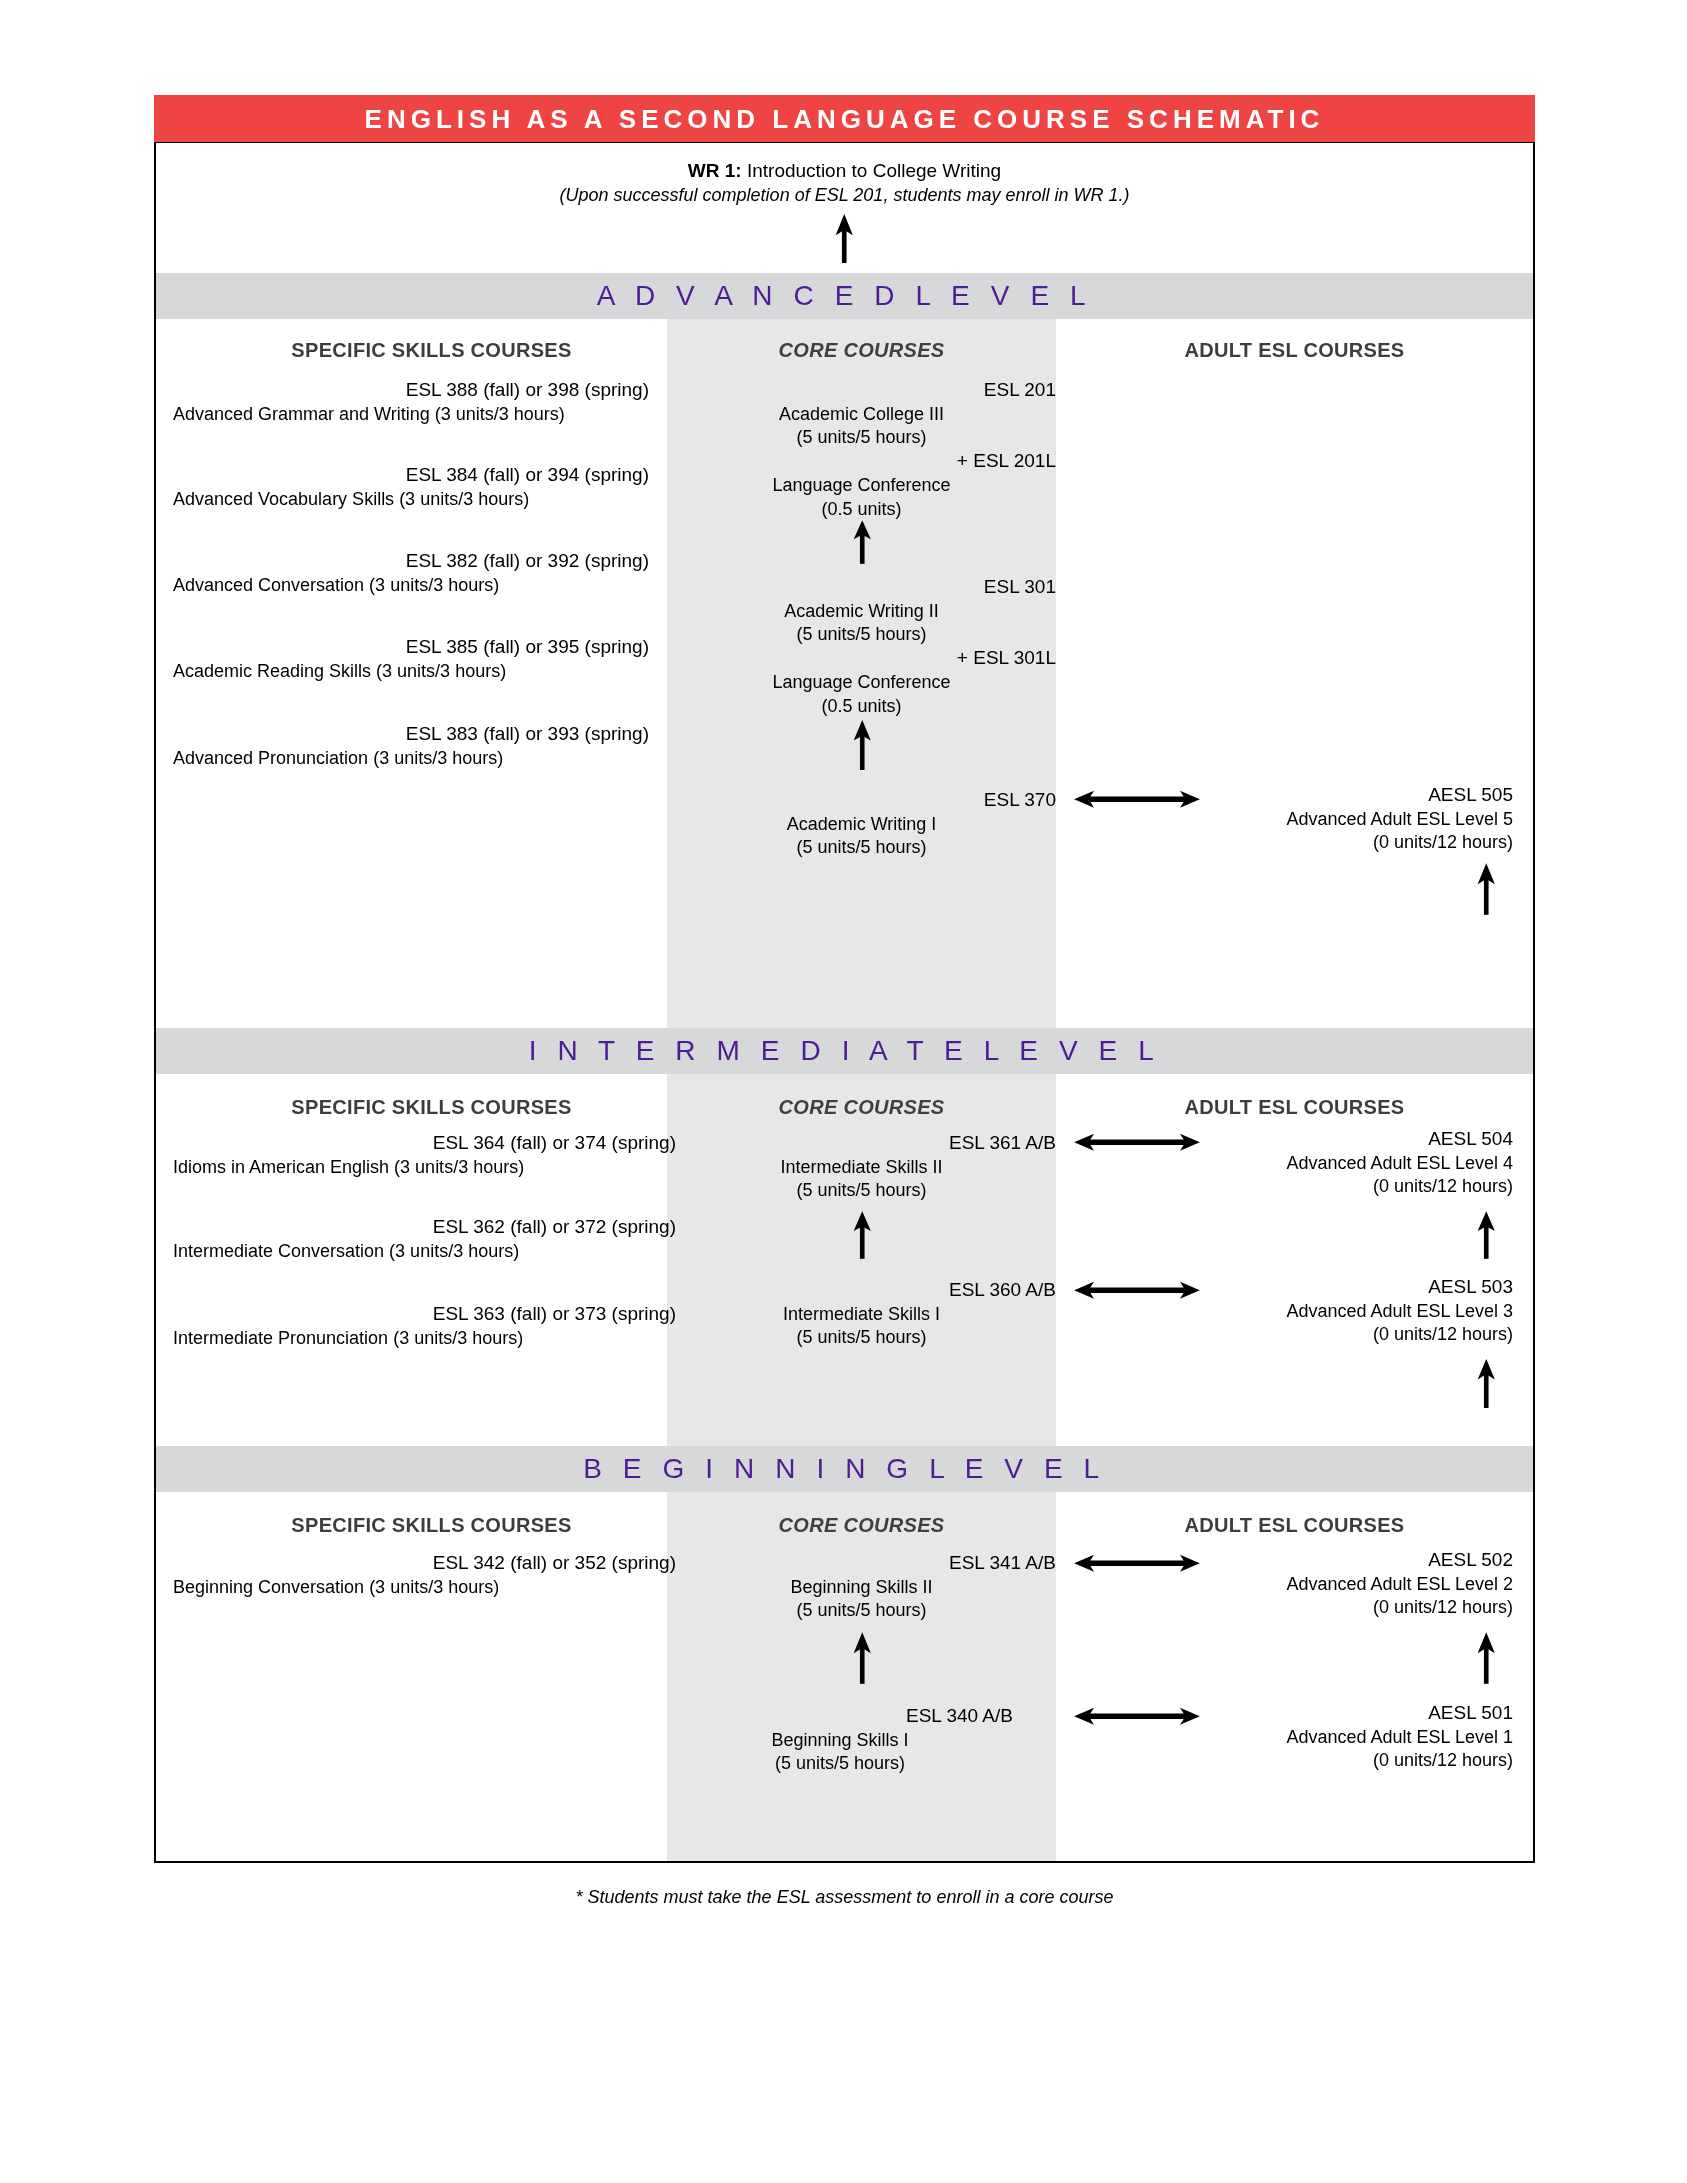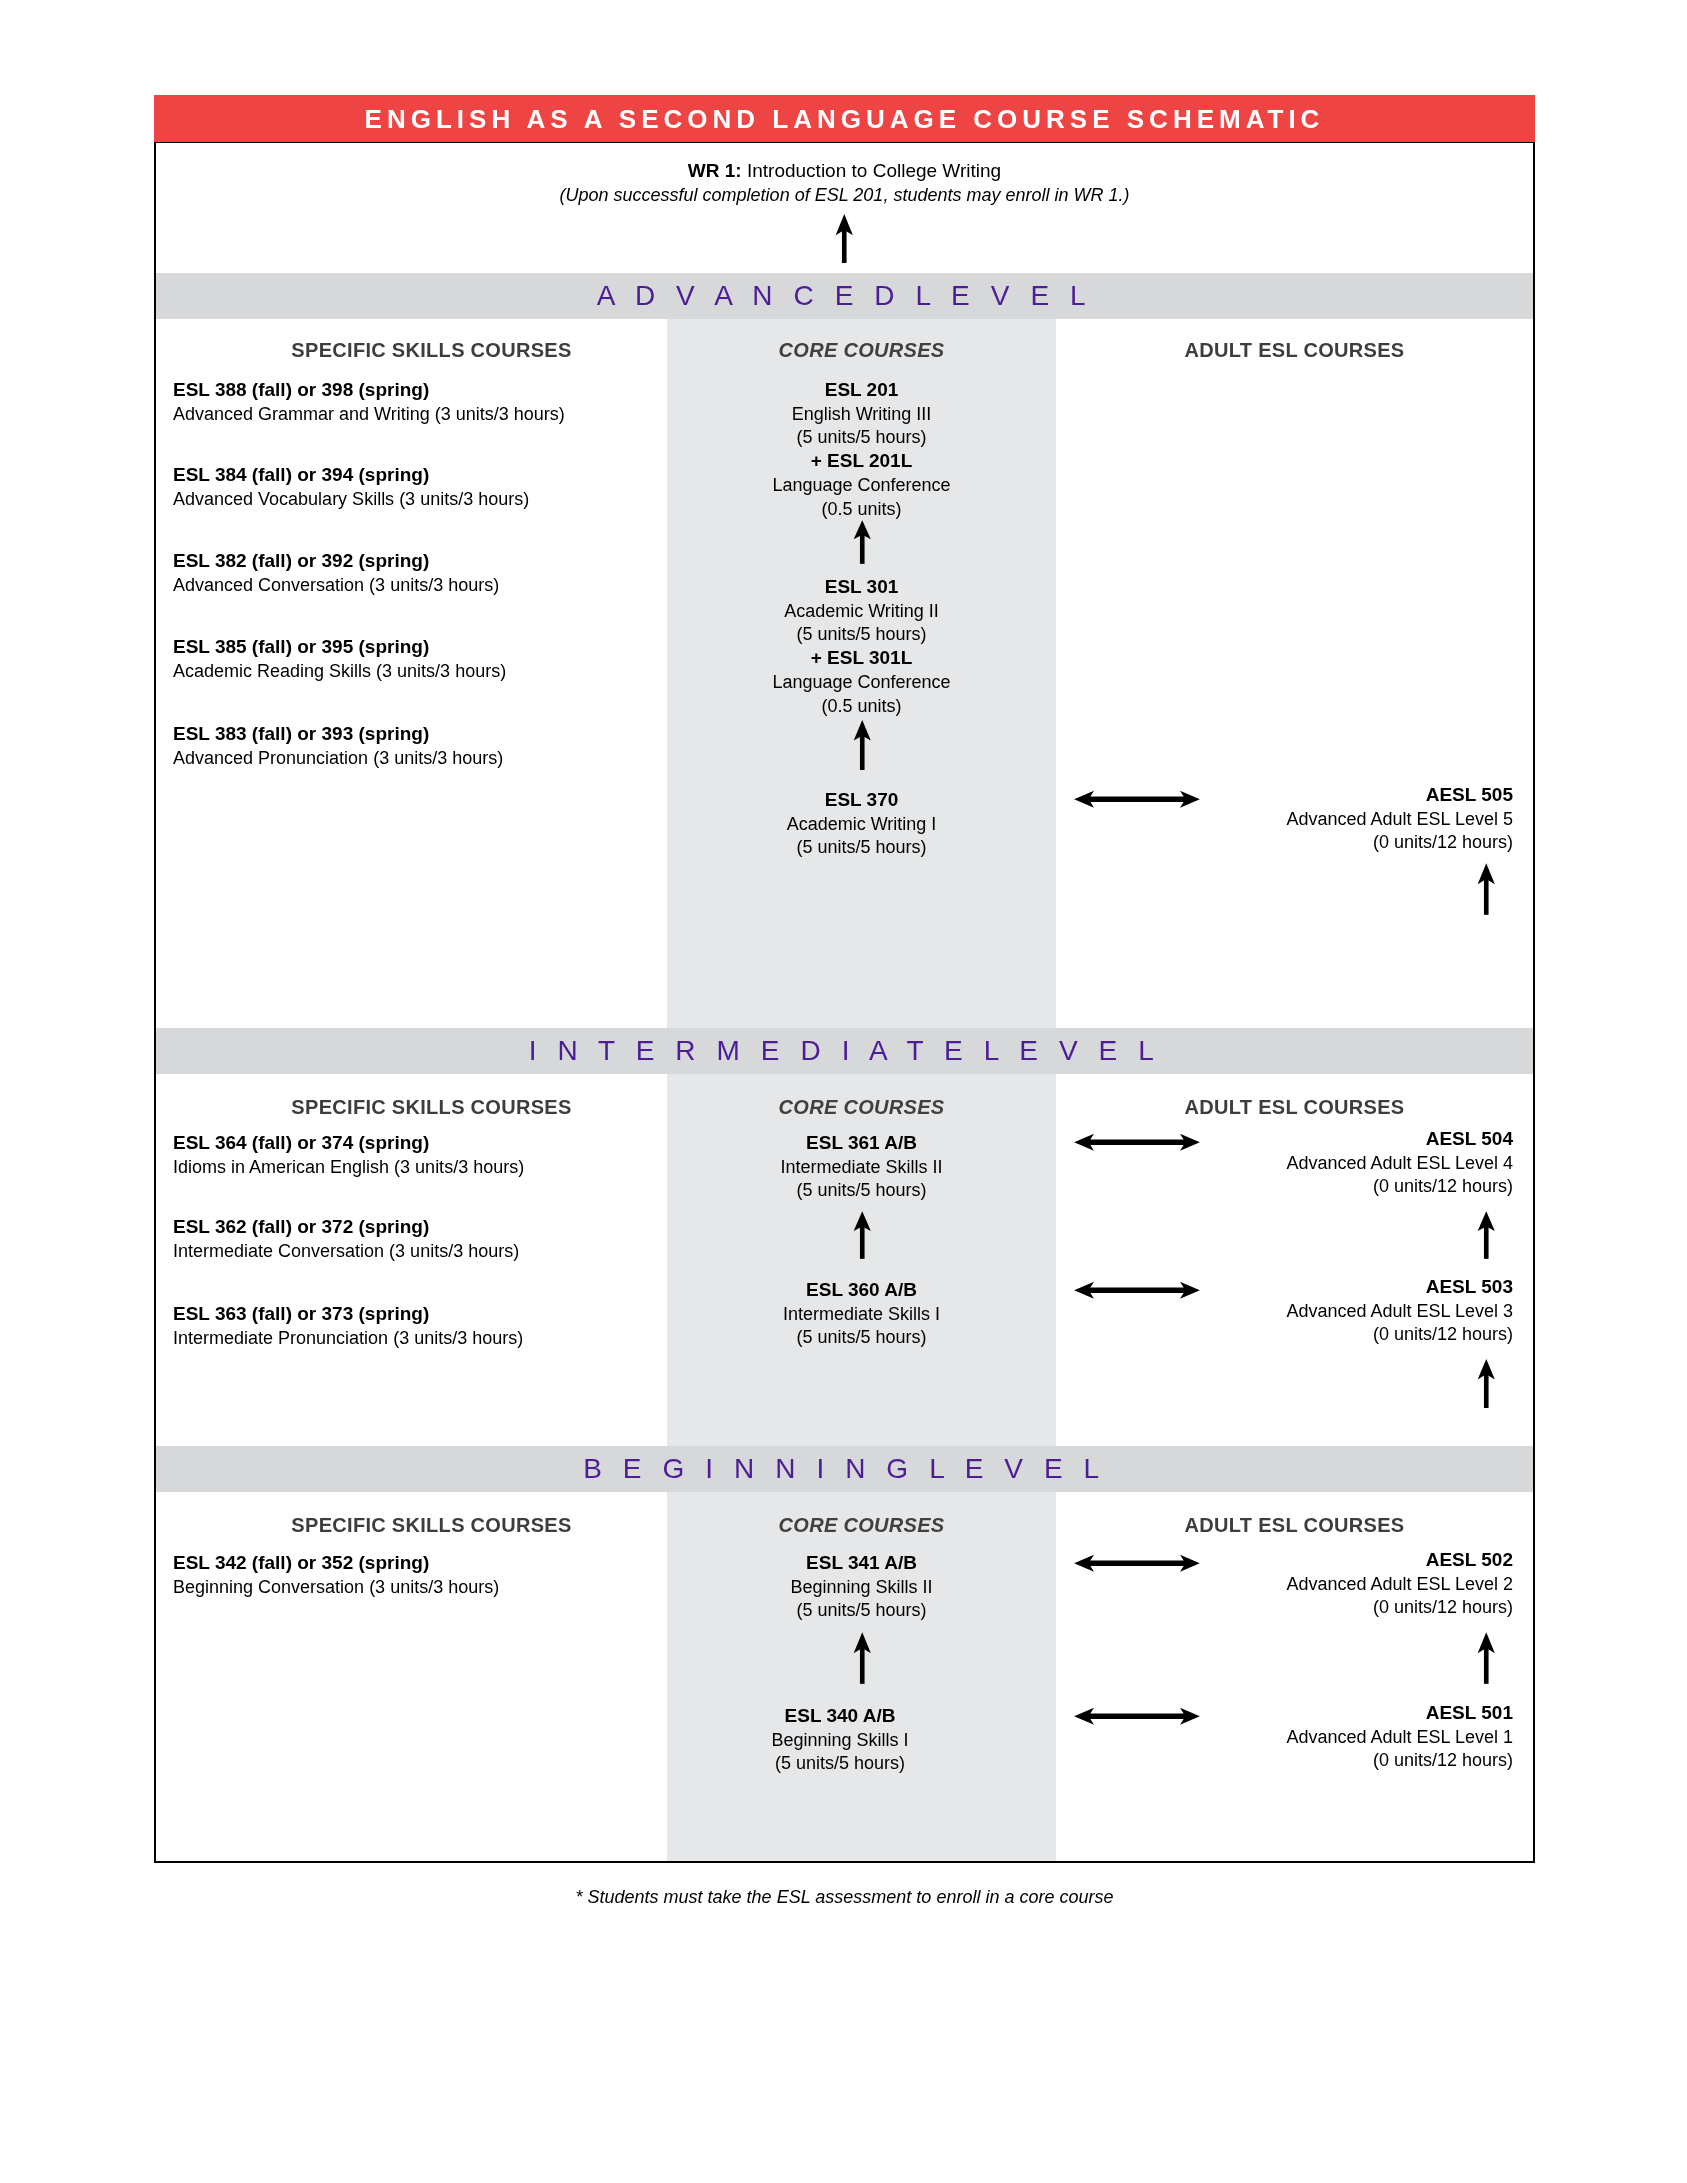--- a/index.html
+++ b/index.html
@@ -100,21 +100,21 @@
     white-space: nowrap;
   }
   .col-head.light { color: #404040; font-weight: bold; font-style: italic; }
 
   
   .course {
     position: absolute;
     color: #000000;
     line-height: 1.30;
   }
-  .course .code { font-weight: bold; font-size: 19px; display: block; }
+  .course .code { font-weight: normal; font-size: 19px; display: block; text-align: right; }
   .course .desc { font-size: 18px; display: block; }
   .course.center { text-align: center; }
   .course.right  { text-align: right; }
 
   .core-course .code { font-size: 19px; }
   .core-course .desc { font-size: 18px; }
 
   
   .arrow-up {
     position: absolute;
@@ -182,21 +182,21 @@
       <span class="code">ESL 385 (fall) or 395 (spring)</span>
       <span class="desc">Academic Reading Skills (3 units/3 hours)</span>
     </div>
     <div class="course" style="left:17px; top:579px; width:476px;">
       <span class="code">ESL 383 (fall) or 393 (spring)</span>
       <span class="desc">Advanced Pronunciation (3 units/3 hours)</span>
     </div>
 
     <div class="course core-course center" style="left:511px; top:235px; width:389px;">
       <span class="code">ESL 201</span>
-      <span class="desc">English Writing III</span>
+      <span class="desc">Academic College III</span>
       <span class="desc">(5 units/5 hours)</span>
       <span class="code">+ ESL 201L</span>
       <span class="desc">Language Conference</span>
       <span class="desc">(0.5 units)</span>
     </div>
 
     <svg class="arrow-up" style="left:695px; top:377px; height:44px;" viewBox="0 0 34 66">
       <line x1="17" y1="66" x2="17" y2="13" stroke="#000" stroke-width="7"></line>
       <polygon points="17,0 4,29 17,22 30,29" fill="#000"></polygon>
     </svg>

